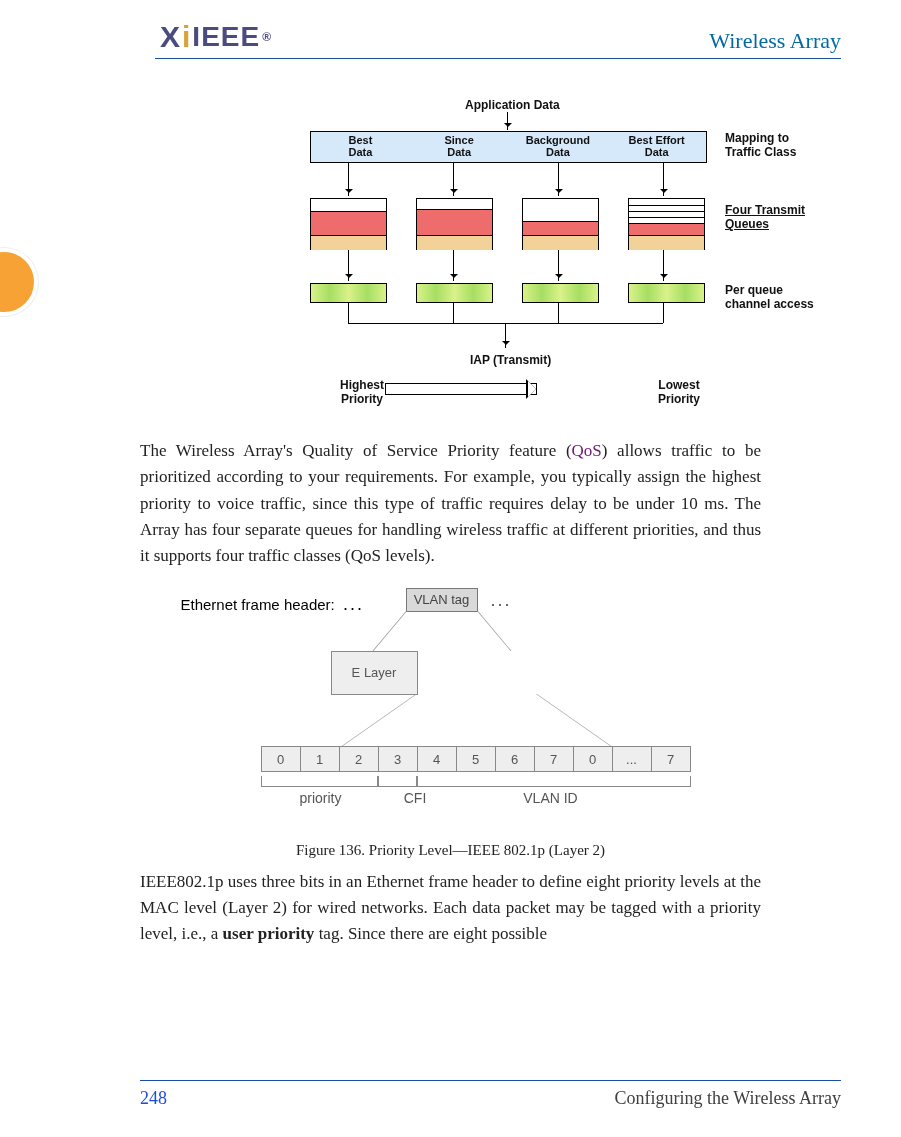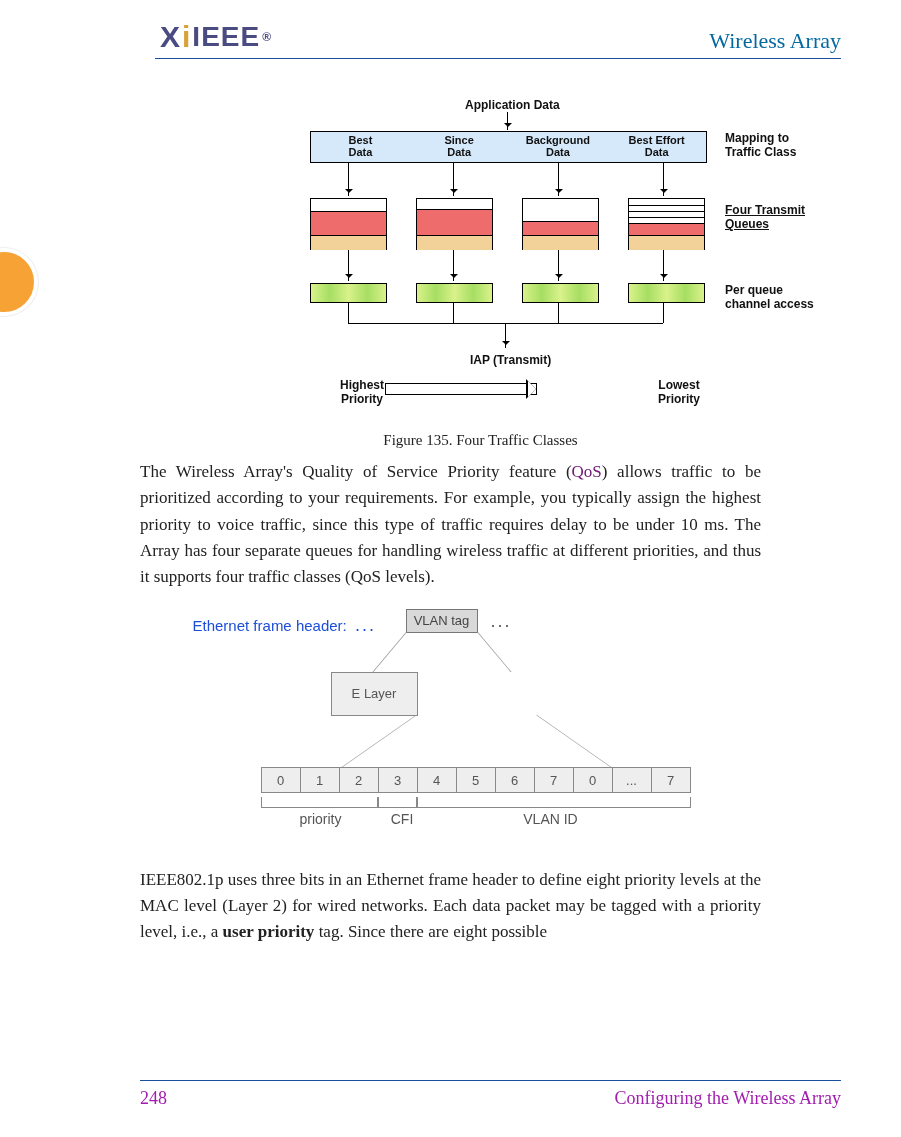--- a/index.html
+++ b/index.html
@@ -132,21 +132,21 @@
 
   
   .fig136 {
     position:relative;
     margin: 16px auto 6px auto;
     width: 540px;
     height: 250px;
     font-family: Arial, Helvetica, sans-serif;
     color:#555;
   }
-  .eth-label { position:absolute; left:12px; top:8px; font-size:15px; color:#1d4ed8; }
+  .eth-label { position:absolute; left:0; top:8px; font-size:15px; color:#000000; }
   .dots { font-size:18px; letter-spacing:2px; }
   .vlan-box {
     position:absolute; left:225px; top:2px; width:70px; height:22px;
     background:#d9d9d9; border:1px solid #777; text-align:center; font-size:13px; line-height:22px;
     color:#444;
   }
   .etype-box {
     position:absolute; left:150px; top:65px; width:85px; height:42px;
     background:#eee; border:1px solid #888; text-align:center; font-size:13px; line-height:42px; color:#555;
   }
@@ -169,25 +169,25 @@
   .sub-label { position:absolute; top:204px; font-size:14px; color:#555; text-align:center; }
   .connector { position:absolute; background:#999; }
 
   
   .bottom-rule {
     position:absolute; left:140px; right:60px; bottom:56px;
     border-top:1.5px solid #1a4fa0;
   }
   .page-num {
     position:absolute; left:140px; bottom:28px;
-    font-size:18px; color:#a21caf; font-family: Georgia, serif;
+    font-size:18px; color:#1d4ed8; font-family: Georgia, serif;
   }
   .footer-title {
     position:absolute; right:60px; bottom:28px;
-    font-size:18px; color:#a21caf; font-family: Georgia, serif;
+    font-size:18px; color:#404040; font-family: Georgia, serif;
   }
 </style>
 </head>
 <body>
 
 <div class="page">
 
   <div class="logo">
     <span class="x1">X</span>
       <span class="dot">i</span>
@@ -263,21 +263,20 @@
 
     <div class="iap-label">IAP (Transmit)</div>
 
     <div class="priority-row">
       <div class="hp"><span>Highest</span><br><span>Priority</span></div>
       <div class="lp"><span>Lowest</span><br><span>Priority</span></div>
     </div>
     <div class="priority-arrow"></div>
   </div>
 
-  <div class="fig-caption" style="margin-left:60px;">Figure 135. Four Traffic Classes</div>
 
   <p class="body-text">
     <span>The Wireless Array's Quality of Service Priority feature (</span><span class="link">QoS</span><span>) allows traffic to be prioritized according to your requirements. For example, you typically assign the highest priority to voice traffic, since this type of traffic requires delay to be under 10 ms. The Array has four separate queues for handling wireless traffic at different priorities, and thus it supports four traffic classes (QoS levels).</span>
   </p>
 
   <div class="fig136">
     <div class="eth-label">
       <span>Ethernet frame header:</span>&nbsp;&nbsp;<span class="dots">...</span>
     </div>
     <div class="vlan-box">VLAN tag</div>
@@ -303,24 +302,25 @@
       <div class="bit-cell">0</div>
       <div class="bit-cell">...</div>
       <div class="bit-cell">7</div>
     </div>
 
     <div class="bracket" style="left:80px; width:117px;"></div>
     <div class="bracket" style="left:197px; width:39px;"></div>
     <div class="bracket" style="left:236px; width:274px;"></div>
 
     <div class="sub-label" style="left:100px; width:80px;">priority</div>
-    <div class="sub-label" style="left:204px; width:35px;">CFI</div>
+    <div class="sub-label" style="left:217px; width:35px;">CFI</div>
     <div class="sub-label" style="left:320px; width:100px;">VLAN ID</div>
   </div>
 
+  <div class="fig-caption">Figure 136. Priority Level—IEEE 802.1p (Layer 2)</div>
 
   <p class="body-text">
     <span>IEEE802.1p uses three bits in an Ethernet frame header to define eight priority levels at the MAC level (Layer 2) for wired networks. Each data packet may be tagged with a priority level, i.e., a </span><span class="bold">user priority</span><span> tag. Since there are eight possible</span>
   </p>
 
   <div class="bottom-rule"></div>
   <div class="page-num">248</div>
   <div class="footer-title">Configuring the Wireless Array</div>
 </div>
 

